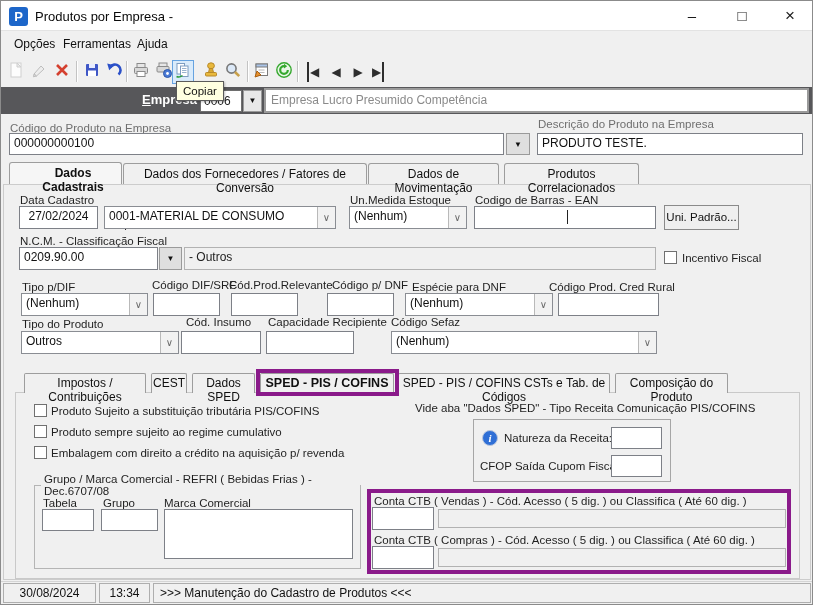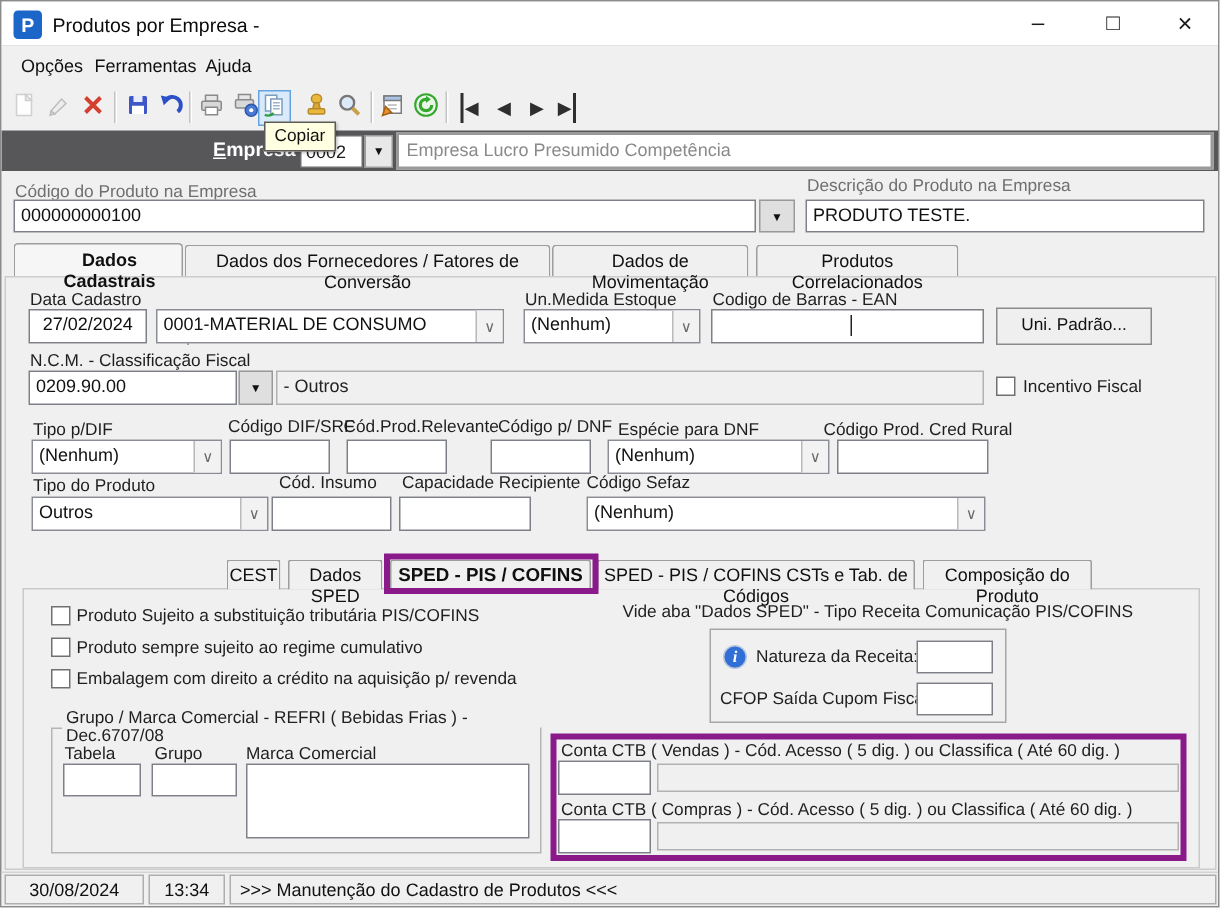--- a/index.html
+++ b/index.html
@@ -214,21 +214,21 @@
     <span class="navglyph">▶</span>
   </div>
   <div class="abs tbtn" style="left:366px;">
     <span class="navglyph navbar-r">▶</span>
   </div>
 
   <div class="abs band"></div>
   <div class="abs bandlabel">
     <span class="u">E</span><span>mpresa</span>
   </div>
-  <div class="abs bandcode">0002</div>
+  <div class="abs bandcode">0006</div>
   <div class="abs banddrop">
     <span>▼</span>
   </div>
   <div class="abs bandname">Empresa Lucro Presumido Competência</div>
 
   <div class="abs tooltip">Copiar</div>
 
   <div class="abs lblg" style="left:9px; top:121px;">Código do Produto na Empresa</div>
   <div class="abs inp" style="left:8px; top:132px; width:495px; height:22px;">000000000100</div>
   <div class="abs flatdrop" style="left:505px; top:132px; width:24px; height:22px;">
@@ -255,21 +255,21 @@
   <div class="abs lbl" style="left:349px; top:193px;">Un.Medida Estoque</div>
   <div class="sel" style="left:348px; top:205px; width:118px; height:23px;">
     <span>(Nenhum)</span>
     <span class="chev">∨</span>
   </div>
 
   <div class="abs lbl" style="left:474px; top:193px;">Codigo de Barras - EAN</div>
   <div class="abs inp" style="left:473px; top:205px; width:182px; height:23px;"></div>
   <div class="abs caret" style="left:566px; top:209px;"></div>
 
-  <div class="abs btn" style="left:663px; top:204px; width:104px; height:25px; padding-top:5px;">Uni. Padrão...</div>
+  <div class="abs btn" style="left:663px; top:204px; width:75px; height:25px; padding-top:5px;">Uni. Padrão...</div>
 
   <div class="abs lbl" style="left:19px; top:234px;">N.C.M.  -  Classificação Fiscal</div>
   <div class="abs inp" style="left:18px; top:246px; width:139px; height:23px;">0209.90.00</div>
   <div class="abs flatdrop" style="left:158px; top:246px; width:23px; height:23px;">
     <span>▼</span>
   </div>
   <div class="abs ro" style="left:183px; top:246px; width:472px; height:23px;">- Outros</div>
   <div class="abs chkbox" style="left:663px; top:250px;"></div>
   <div class="abs lbl" style="left:681px; top:251px;">Incentivo Fiscal</div>
 
@@ -301,20 +301,21 @@
   <div class="abs inp" style="left:180px; top:330px; width:80px; height:23px;"></div>
   <div class="abs lbl" style="left:267px; top:315px;">Capacidade Recipiente</div>
   <div class="abs inp" style="left:265px; top:330px; width:88px; height:23px;"></div>
   <div class="abs lbl" style="left:390px; top:315px;">Código Sefaz</div>
   <div class="sel" style="left:390px; top:330px; width:266px; height:23px;">
     <span>(Nenhum)</span>
     <span class="chev">∨</span>
   </div>
 
   <div class="abs itabpage"></div>
+  <div class="abs itab" style="left:23px;  width:122px;">Impostos / Contribuições</div>
   <div class="abs itab" style="left:150px; width:36px;">CEST</div>
   <div class="abs itab" style="left:191px; width:63px;">Dados SPED</div>
   <div class="abs itab active" style="left:259px; width:134px; font-size:12.5px;">SPED - PIS / COFINS</div>
   <div class="abs itab" style="left:397px; width:212px;">SPED - PIS / COFINS CSTs e Tab. de Códigos</div>
   <div class="abs itab" style="left:614px; width:113px;">Composição do Produto</div>
   <div class="abs hlbox" style="left:255px; top:368px; width:143px; height:27px;"></div>
 
   <div class="abs chkbox" style="left:33px; top:403px;"></div>
   <div class="abs lbl" style="left:50px; top:404px;">Produto Sujeito a substituição tributária PIS/COFINS</div>
   <div class="abs chkbox" style="left:33px; top:424px;"></div>

